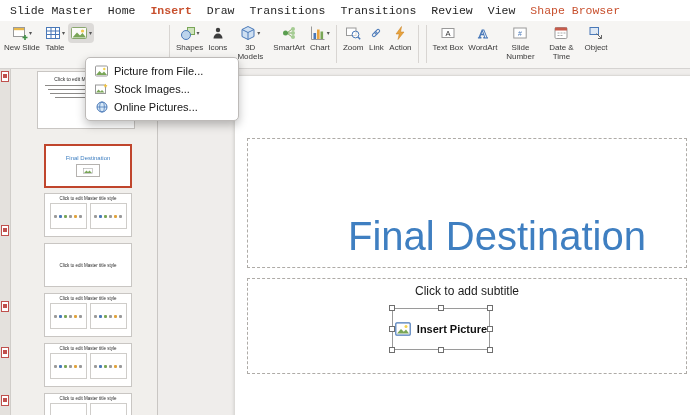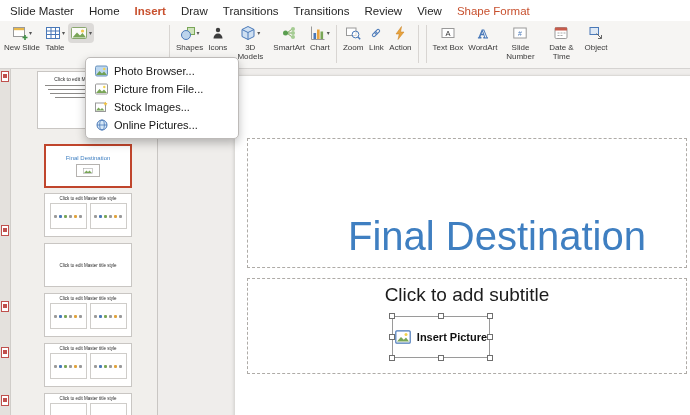--- a/index.html
+++ b/index.html
@@ -1,21 +1,21 @@
 <!DOCTYPE html>
 <html><head>
 <meta charset="utf-8">
 <style>
   html,body{margin:0;padding:0;}
   body{width:690px;height:415px;overflow:hidden;font-family:"Liberation Sans",sans-serif;background:#fff;}
   .app{position:relative;width:690px;height:415px;background:#fff;}
 
   
   .menubar{height:21px;display:flex;align-items:center;gap:15px;padding:0 10px;background:#fff;font-size:11.5px;color:#262626;white-space:nowrap;}
-  .menu-item{cursor:default;}
+  .menu-item{cursor:default;font-family:Liberation Mono, monospace;}
   .menu-item.active{color:#c8502e;font-weight:bold;}
   .menu-item.contextual{color:#c8502e;}
 
   
   .ribbon{height:45px;background:#f6f5f3;border-bottom:1px solid #d5d3d1;display:flex;align-items:flex-start;padding:2px 2px 0;gap:1px;overflow:hidden;}
   .rbtn{display:flex;flex-direction:column;align-items:center;padding:1px 2px;border-radius:4px;flex:0 0 auto;}
   .rbtn.pressed{background:#dcdad8;}
   .ric{height:18px;display:flex;align-items:center;gap:1px;}
   .chev{font-size:6px;color:#555;line-height:1;}
   .rlabel{font-size:8px;color:#3a3a3a;text-align:center;line-height:1.15;max-width:36px;margin-top:1px;}
@@ -43,21 +43,21 @@
   .d{width:3px;height:3px;border-radius:1px;display:block;}
   .dg{background:#9a9a9a;}.db{background:#4a79b8;}.dn{background:#79a657;}.dy{background:#e0a33d;}
   .tct{display:flex;align-items:center;justify-content:center;height:100%;font-size:4.5px;color:#2a2a2a;text-align:center;}
 
   .canvas{flex:1;background:#efedeb;position:relative;overflow:hidden;}
   .slide{position:absolute;left:76px;top:6px;width:600px;height:430px;background:#fff;border:1px solid #dcdad7;box-shadow:0 1px 3px rgba(0,0,0,0.15);}
   .ph{position:absolute;border:1px dashed #aeaba7;box-sizing:border-box;}
   .title-ph{left:12px;top:62px;width:440px;height:130px;display:flex;align-items:flex-end;justify-content:center;padding-bottom:8px;}
   .title-text{font-size:40px;color:#3f7fc1;transform:translateX(30px);white-space:nowrap;}
   .subtitle-ph{left:12px;top:202px;width:440px;height:96px;display:flex;flex-direction:column;align-items:center;}
-  .sub-text{font-size:19px;color:#1c1c1c;margin-top:5px;}
+  .sub-text{font-size:12px;color:#1c1c1c;margin-top:5px;}
   .pic-ph{position:relative;left:-26px;margin-top:10px;width:98px;height:42px;background:#fff;border:1px solid #9a9a9a;display:flex;align-items:center;justify-content:center;gap:6px;box-sizing:border-box;}
   .pic-label{font-size:11px;font-weight:bold;color:#111;}
   .hd{position:absolute;width:6px;height:6px;background:#fff;border:1px solid #6f6f6f;box-sizing:border-box;}
   .h-nw{left:-4px;top:-4px;}.h-n{left:calc(50% - 3px);top:-4px;}.h-ne{right:-4px;top:-4px;}
   .h-w{left:-4px;top:calc(50% - 3px);}.h-e{right:-4px;top:calc(50% - 3px);}
   .h-sw{left:-4px;bottom:-4px;}.h-s{left:calc(50% - 3px);bottom:-4px;}.h-se{right:-4px;bottom:-4px;}
 
   
   .dropdown{position:absolute;left:85px;top:57px;width:152px;background:#fff;border:1px solid #bdbab8;border-radius:5px;box-shadow:0 4px 10px rgba(0,0,0,0.25);padding:4px 0;z-index:20;}
   .mi{display:flex;align-items:center;gap:6px;padding:2px 10px 2px 9px;font-size:11px;color:#161616;height:14px;}
@@ -70,21 +70,21 @@
 
   <div class="menubar">
     <span class="menu-item">Slide Master</span>
     <span class="menu-item">Home</span>
     <span class="menu-item active">Insert</span>
     <span class="menu-item">Draw</span>
     <span class="menu-item">Transitions</span>
     <span class="menu-item">Transitions</span>
     <span class="menu-item">Review</span>
     <span class="menu-item">View</span>
-    <span class="menu-item contextual">Shape Format</span>
+    <span class="menu-item contextual">Shape Browser</span>
   </div>
 
   <div class="ribbon">
     <div class="rbtn">
       <span class="ric">
           <svg width="16" height="16" viewBox="0 0 16 16">
             <rect x="1.5" y="2.5" width="11" height="9" fill="#fff" stroke="#9a9a9a"></rect>
             <rect x="2" y="3" width="10" height="2.2" fill="#e8b84b"></rect>
             <path d="M10.5 12.5h5M13 10v5" stroke="#3f8f43" stroke-width="1.6"></path>
           </svg>
@@ -398,30 +398,20 @@
           </div>
         </div>
       </div>
     </div>
   </div>
 
   <div class="dropdown">
     <div class="mi">
       <span class="mic">
           <svg width="13" height="12" viewBox="0 0 13 12">
-            <rect x="0.5" y="1" width="12" height="10" rx="1.5" fill="#bcd7f0" stroke="#6b93bd"></rect>
-            <path d="M1 10l3.5-4 2.5 2.5L9 6.5l3 3.5z" fill="#6fa054"></path>
-            <circle cx="9.3" cy="4" r="1.2" fill="#f2d24b"></circle>
-          </svg>
-        </span>
-      <span>Photo Browser...</span>
-    </div>
-    <div class="mi">
-      <span class="mic">
-          <svg width="13" height="12" viewBox="0 0 13 12">
             <rect x="0.5" y="1" width="12" height="10" rx="1" fill="#fff" stroke="#999"></rect>
             <path d="M1 10l3.5-4 2.5 2.5L9 6.5l3 3.5z" fill="#79a657"></path>
             <circle cx="9.3" cy="4" r="1.2" fill="#f2d24b"></circle>
           </svg>
         </span>
       <span>Picture from File...</span>
     </div>
     <div class="mi">
       <span class="mic">
           <svg width="13" height="12" viewBox="0 0 13 12">

